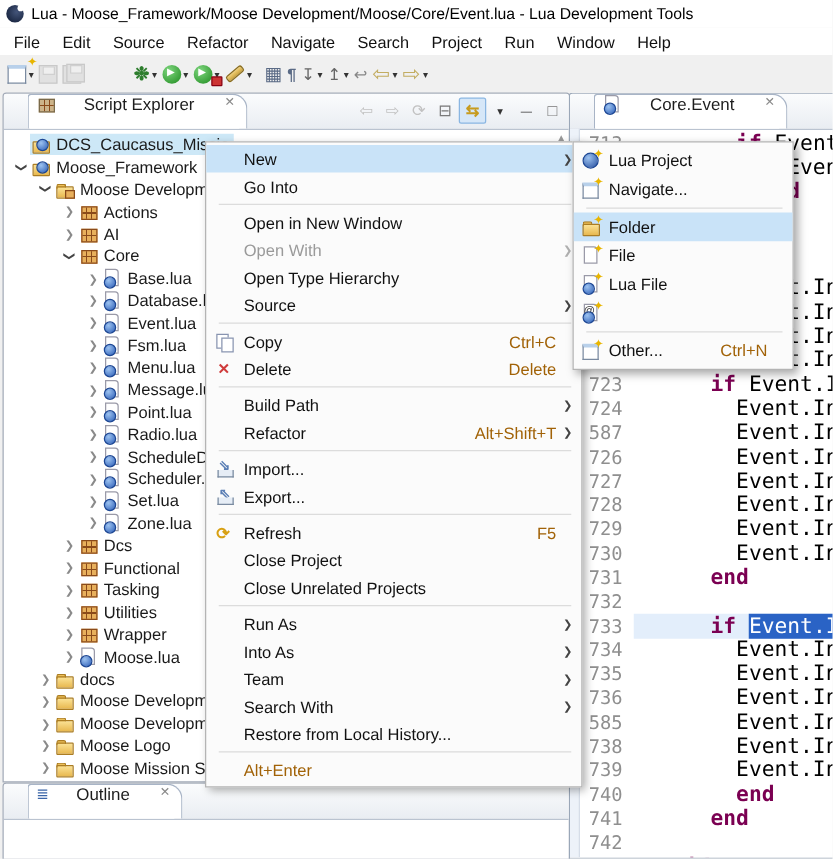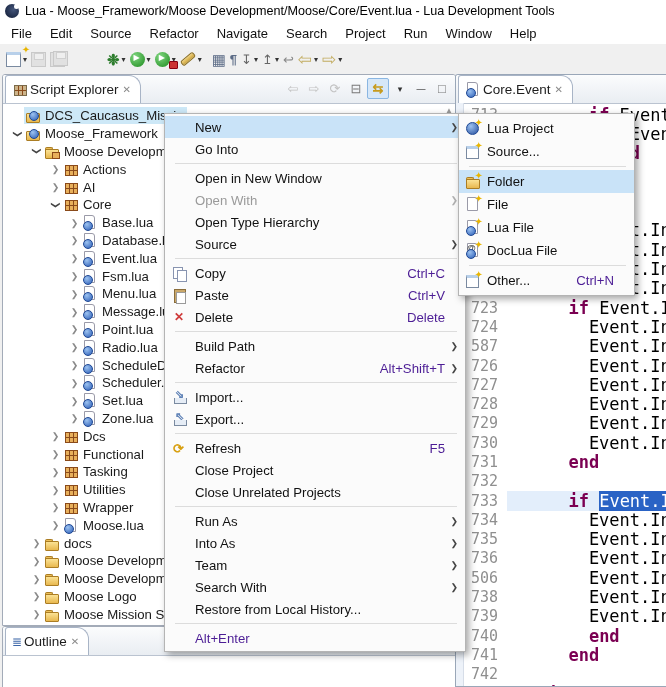--- a/index.html
+++ b/index.html
@@ -23,21 +23,21 @@
   .tb-badge{position:absolute;right:0;bottom:2px;width:7px;height:6px;background:#c33;border:1px solid #801;border-radius:1px}
   .tb-win{width:13px;height:11px;background:#fff;border:1px solid #7a8aa0;border-top:3px solid #b8d0ea;display:inline-block;position:relative}
   .tb-star{position:absolute;right:-1px;top:-3px;color:#e8b500;font-size:10px}
   .tb-floppy{width:13px;height:13px;background:#cfcfcf;border:1px solid #9a9a9a;display:inline-block;position:relative}
   .tb-floppy::after{content:"";position:absolute;left:2px;top:0;width:8px;height:5px;background:#efefef;border:1px solid #aaa}
   .tb-floppy2{position:absolute;left:5px;top:4px}
   .tb-pencil{width:14px;height:4px;background:linear-gradient(#f2d27a,#caa23e);border:1px solid #8a6d1f;border-radius:2px;transform:rotate(-40deg);display:inline-block}
   
   .panel{position:absolute;background:#fff;border:1px solid #a3abb8;border-radius:3px 3px 0 0;overflow:hidden}
   .tabs{height:28px;display:flex;align-items:flex-end;background:linear-gradient(#fbfcfd,#e9edf2);border-bottom:1px solid #bac3d0}
-  .tab{display:flex;align-items:center;gap:2px;height:27px;padding:0 9px 0 6px;background:#fff;border:1px solid #a8b4c6;border-bottom:none;border-radius:3px 12px 0 0;font-size:13.5px;color:#1d1d1d;margin-left:2px}
+  .tab{display:flex;gap:22px;height:27px;padding:0 9px 0 6px;background:#fff;border:1px solid #a8b4c6;border-bottom:none;border-radius:3px 12px 0 0;font-size:13.5px;color:#1d1d1d;margin-left:19px}
   .tclose{font-size:10px;color:#8a8a8a;margin-left:2px}
   .vtools{margin-left:auto;display:flex;align-items:center;gap:1px;padding:0 3px 4px 0}
   .vbtn{width:20px;height:19px;display:flex;align-items:center;justify-content:center;font-size:13px;color:#7a7a7a;border-radius:2px}
   .vbtn.gold{color:#c3ad62}
   .vbtn.dis{color:#c2c2c2}
   .vbtn.active{background:#d6e7f8;border:1px solid #8ab6e2;color:#c79b1e;font-weight:bold}
   .vbtn.small{font-size:9px;color:#333}
   
   .tree{padding-top:3px;overflow:hidden;height:518px;position:relative}
   .trow{display:flex;align-items:center;height:17.8px;font-size:13.2px;color:#1a1a1a;white-space:pre}
@@ -68,21 +68,21 @@
   .p-clipp{left:4px;top:4px;width:8px;height:10px;background:#fff;border:1px solid #9a9a9a}
   .p-tray{left:2px;top:8px;width:11px;height:5px;border:1px solid #7a8aa0;border-top:none;background:#e6edf6}
   .p-arr{font-size:11px;color:#5b7fb5;left:3px;top:-2px;font-weight:bold}
   .p-ref{left:1px;top:0;color:#d8a012;font-size:13px;font-weight:bold}
   .p-badge{left:8px;top:8px;width:6px;height:5px;background:#e8b05c;border:1px solid #8a4a1a}
   
   .cmenu{position:absolute;background:#fbfbfb;border:1px solid #b4b4b4;box-shadow:3px 3px 7px rgba(0,0,0,.35);z-index:50;padding:2px 0}
   .mitem{height:22px;display:flex;align-items:center;font-size:13.2px;color:#111;position:relative;padding-right:6px}
   .mitem .mic{width:30px;display:flex;justify-content:center;flex:none}
   .mitem .mlabel{flex:1;white-space:nowrap}
-  .mitem .msc{color:#4c1d95;margin-right:14px;white-space:nowrap}
+  .mitem .msc{color:#a16207;margin-right:14px;white-space:nowrap}
   .mitem .marr{position:absolute;right:7px;font-size:9px;color:#444}
   .mitem.hl{background:#c9e3f8}
   .mitem.dis{color:#9a9a9a}
   .mitem.dis .marr{color:#b0b0b0}
   .msep{height:1px;background:#dcdcdc;margin:3px 8px 3px 10px}
   .smenu{z-index:51;padding:3px 0}
   .smenu .mitem{height:23px}
   .smenu .mic{width:28px}
   
   .editor{position:absolute;left:455px;top:74px;width:211px;height:611px;background:#fff;border:1px solid #9aa7b8;border-right:none;border-radius:3px 0 0 0;overflow:hidden}
@@ -341,21 +341,21 @@
       </div>
       <div class="cl">
         <span class="ln">735</span>
         <span class="ct"><span>        Event.Init</span></span>
       </div>
       <div class="cl">
         <span class="ln">736</span>
         <span class="ct"><span>        Event.Init</span></span>
       </div>
       <div class="cl">
-        <span class="ln">506</span>
+        <span class="ln">585</span>
         <span class="ct"><span>        Event.Init</span></span>
       </div>
       <div class="cl">
         <span class="ln">738</span>
         <span class="ct"><span>        Event.Init</span></span>
       </div>
       <div class="cl">
         <span class="ln">739</span>
         <span class="ct"><span>        Event.Init</span></span>
       </div>
@@ -414,30 +414,20 @@
           <span class="pp p-copy1"></span>
           <span class="pp p-copy2"></span>
         </span>
       </span>
       <span class="mlabel">Copy</span>
       <span class="msc">Ctrl+C</span>
     </div>
     <div class="mitem">
       <span class="mic">
         <span class="ic">
-          <span class="pp p-clipb"></span>
-          <span class="pp p-clipp"></span>
-        </span>
-      </span>
-      <span class="mlabel">Paste</span>
-      <span class="msc">Ctrl+V</span>
-    </div>
-    <div class="mitem">
-      <span class="mic">
-        <span class="ic">
           <span class="pp p-x">✕</span>
         </span>
       </span>
       <span class="mlabel">Delete</span>
       <span class="msc">Delete</span>
     </div>
     <div class="msep"></div>
     <div class="mitem">
       <span class="mic"></span>
       <span class="mlabel">Build Path</span>
@@ -528,21 +518,21 @@
       </span>
       <span class="mlabel">Lua Project</span>
     </div>
     <div class="mitem">
       <span class="mic">
         <span class="ic">
           <span class="pp p-win"></span>
           <span class="pp p-star">✦</span>
         </span>
       </span>
-      <span class="mlabel">Source...</span>
+      <span class="mlabel">Navigate...</span>
     </div>
     <div class="msep"></div>
     <div class="mitem hl">
       <span class="mic">
         <span class="ic">
           <span class="pp p-ftab"></span>
           <span class="pp p-fbody"></span>
           <span class="pp p-star">✦</span>
         </span>
       </span>
@@ -569,21 +559,20 @@
     </div>
     <div class="mitem">
       <span class="mic">
         <span class="ic">
           <span class="pp p-page"></span>
           <span class="pp p-at">@</span>
           <span class="pp p-ball"></span>
           <span class="pp p-star">✦</span>
         </span>
       </span>
-      <span class="mlabel">DocLua File</span>
     </div>
     <div class="msep"></div>
     <div class="mitem">
       <span class="mic">
         <span class="ic">
           <span class="pp p-win"></span>
           <span class="pp p-star">✦</span>
         </span>
       </span>
       <span class="mlabel">Other...</span>

